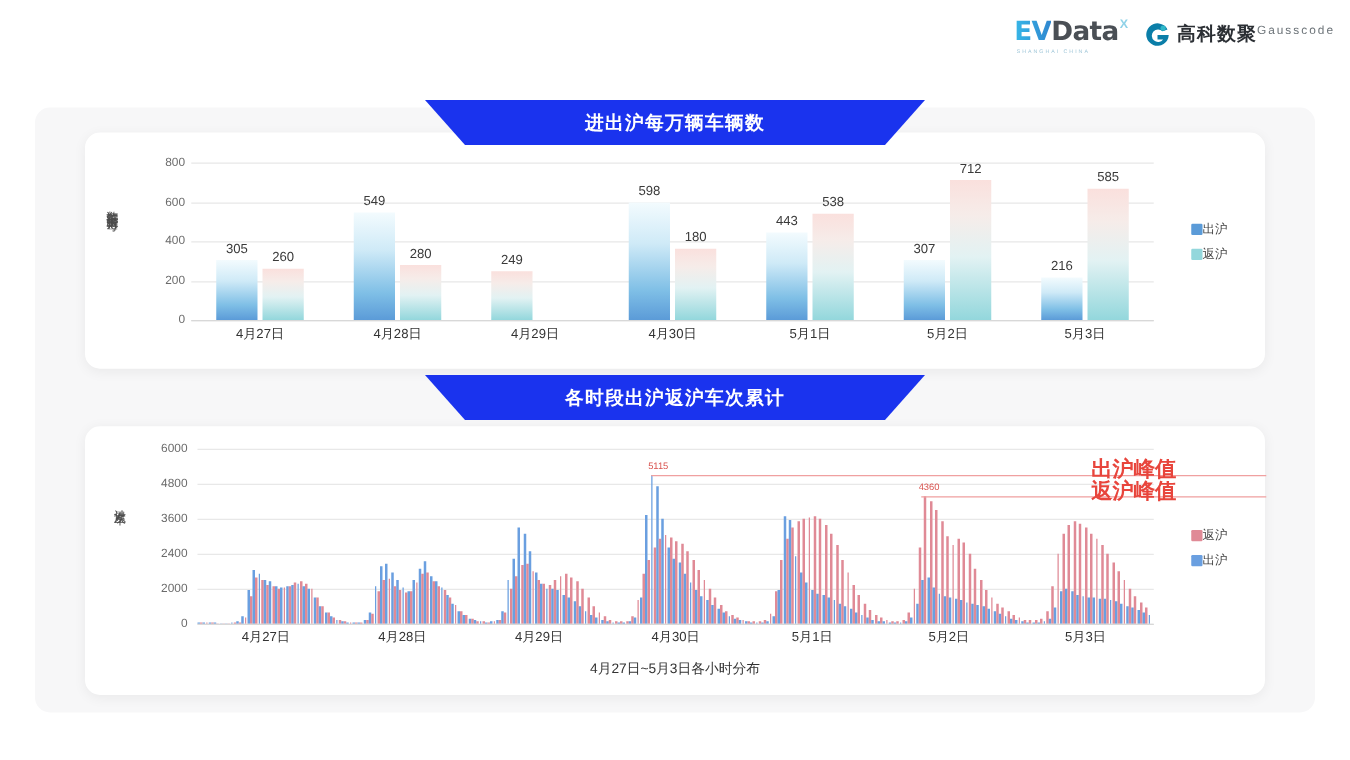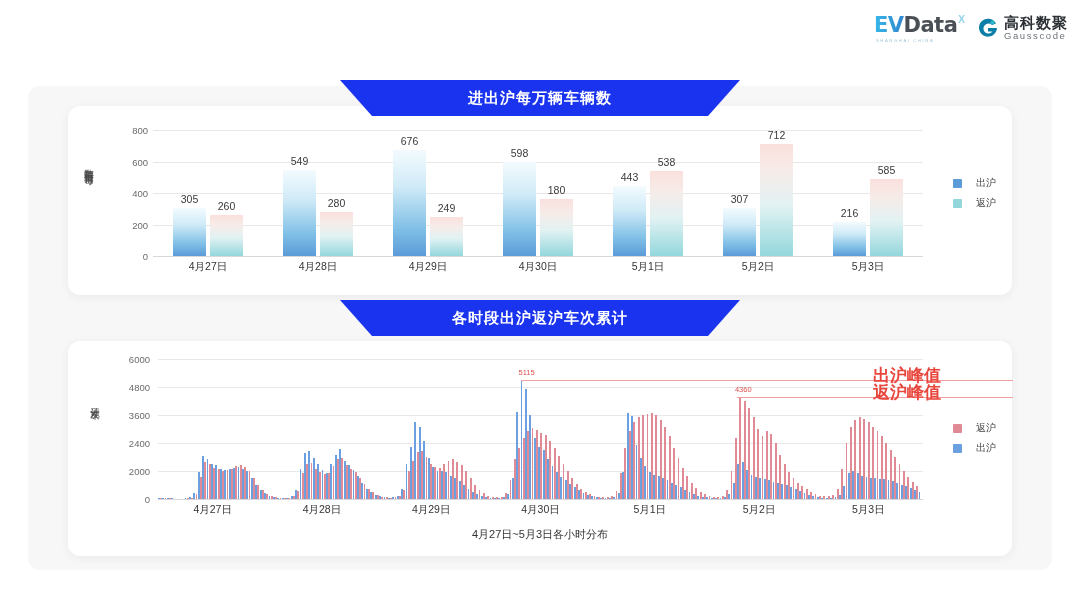--- a/index.html
+++ b/index.html
@@ -27,21 +27,21 @@
   .data-word {
     font-size: 21px; font-weight: bold; letter-spacing: -0.5px;
     color: #4a4f55; font-family: "DejaVu Sans", sans-serif;
   }
   .x-sup { font-size: 10px; color: #8fd2e8; margin-left: 1px; margin-top: 1px; font-weight: bold; }
   .evdata-sub {
     font-size: 4.2px; letter-spacing: 1.6px; color: #9fc6d8; margin-top: 1px; margin-left: 2px;
   }
   .gauss { display: flex; align-items: center; gap: 5px; }
   .gauss-mark { width: 22px; height: 22px; flex: 0 0 22px; }
-  .gauss-text { display: flex; flex-direction: column; line-height: 1.05; }
+  .gauss-text { display: flex; flex-direction: row; line-height: 1.05; }
   .gauss-cn { font-size: 15px; font-weight: bold; color: #2b2f34; letter-spacing: 1px; }
   .gauss-en { font-size: 9.5px; color: #6d7479; letter-spacing: 1.6px; }
 
   
   .panel {
     position: absolute; left: 28px; top: 86px;
     width: 1024px; height: 484px;
     background: #f7f7f8; border-radius: 12px;
   }
 
@@ -105,21 +105,21 @@
   }
   .c1-xlabels { position: absolute; left: 85px; top: 154px; width: 770px; height: 20px; }
   .xlab {
     position: absolute; font-size: 10.5px; color: #333; transform: translateX(-50%);
     white-space: nowrap;
   }
   .c1-legend {
     position: absolute; left: 868px; top: 70px;
     display: flex; flex-direction: column; gap: 6px;
   }
-  .leg-item { display: flex; align-items: center; gap: 14px; padding-left: 17px; }
+  .leg-item { display: flex; align-items: center; gap: 0; padding-left: 17px; }
   .leg-sw { width: 9px; height: 9px; border-radius: 1px; }
   .leg-txt { font-size: 10px; color: #444; white-space: nowrap; }
 
   
   .c2 { position: absolute; left: 68px; top: 341px; width: 944px; height: 215px; }
   .c2-ylabel {
     position: absolute; left: 20px; top: 62px;
     font-size: 9.5px; color: #4b4b4b;
     writing-mode: vertical-rl; text-orientation: upright;
     letter-spacing: -1px;
@@ -213,23 +213,20 @@
         </div>
         <div class="bar-group" style="left: 130px; height: 126px;">
           <div class="bar bar-out" style="height: 86.4675px;">
             <span class="bar-val">549</span>
           </div>
           <div class="bar bar-back" style="height: 44.1px;">
             <span class="bar-val">280</span>
           </div>
         </div>
         <div class="bar-group" style="left: 240px; height: 126px;">
-          <div class="bar bar-out" style="height: 106.47px;">
-            <span class="bar-val">676</span>
-          </div>
           <div class="bar bar-back" style="height: 39.2175px;">
             <span class="bar-val">249</span>
           </div>
         </div>
         <div class="bar-group" style="left: 350px; height: 126px;">
           <div class="bar bar-out" style="height: 94.185px;">
             <span class="bar-val">598</span>
           </div>
           <div class="bar bar-back" style="height: 56.7px;">
             <span class="bar-val">180</span>
@@ -248,21 +245,21 @@
             <span class="bar-val">307</span>
           </div>
           <div class="bar bar-back" style="height: 112.14px;">
             <span class="bar-val">712</span>
           </div>
         </div>
         <div class="bar-group" style="left: 680px; height: 126px;">
           <div class="bar bar-out" style="height: 34.02px;">
             <span class="bar-val">216</span>
           </div>
-          <div class="bar bar-back" style="height: 77px;">
+          <div class="bar bar-back" style="height: 105px;">
             <span class="bar-val">585</span>
           </div>
         </div>
       </div>
     <div class="c1-baseline"></div>
     <div class="c1-xlabels" id="c1-xlabels">
         <div class="xlab" style="left: 55px;">4月27日</div>
         <div class="xlab" style="left: 165px;">4月28日</div>
         <div class="xlab" style="left: 275px;">4月29日</div>
         <div class="xlab" style="left: 385px;">4月30日</div>

